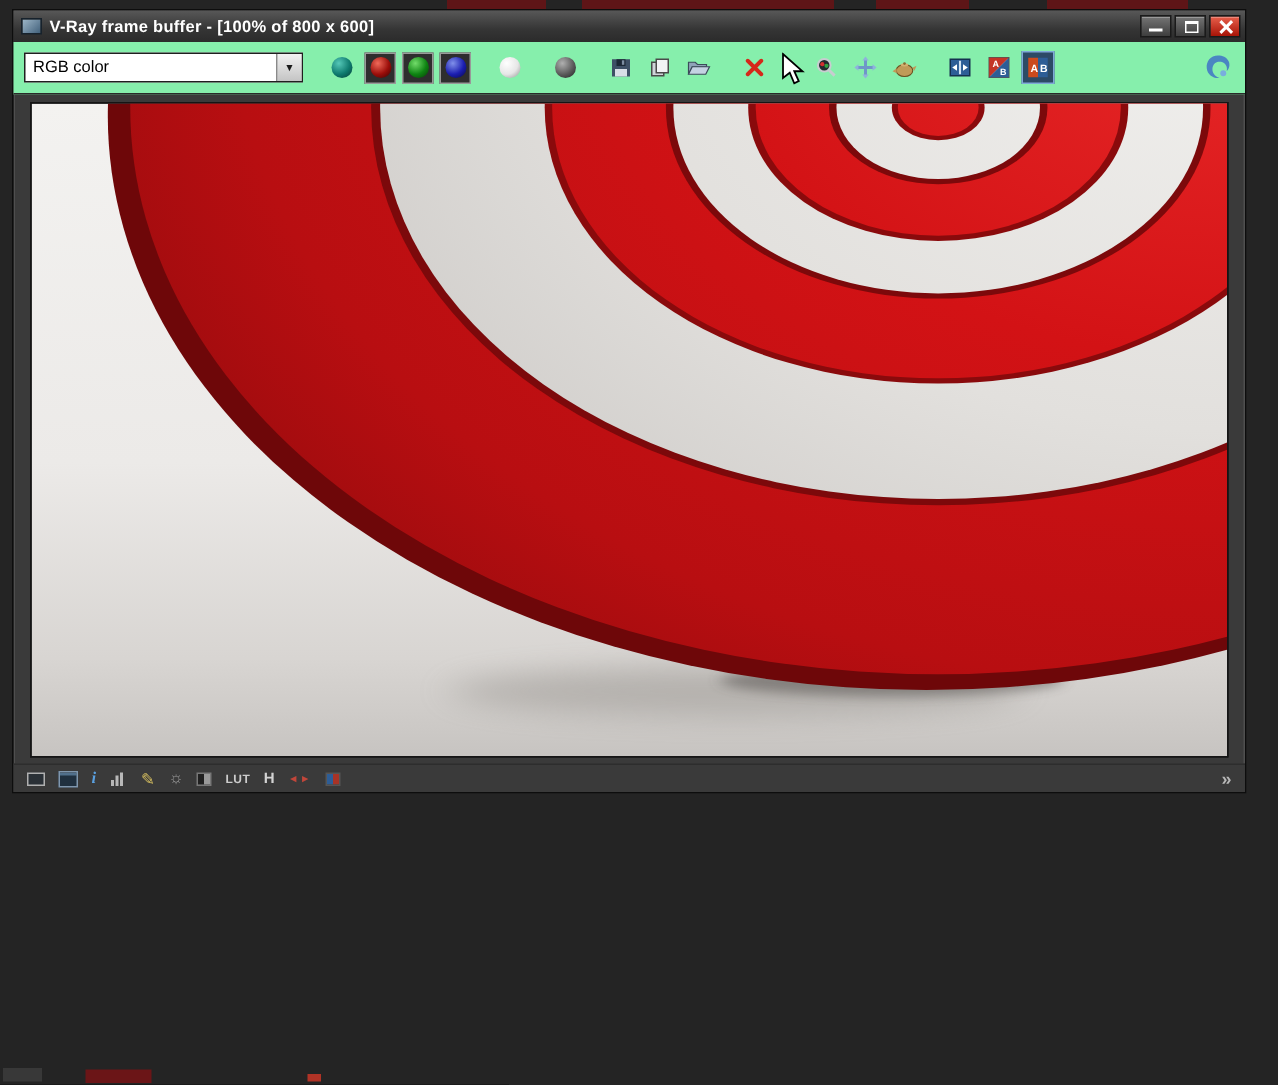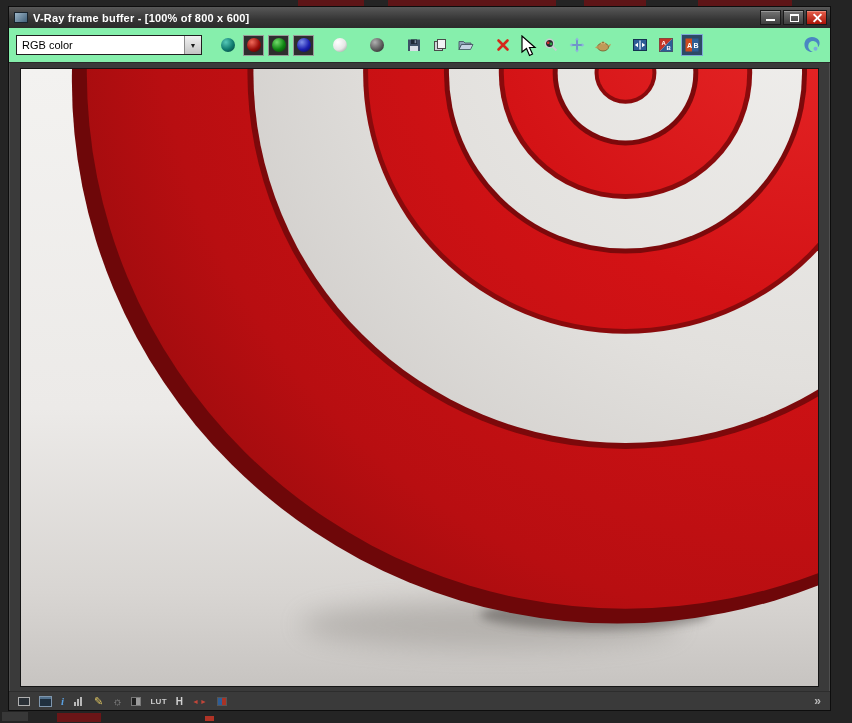--- a/index.html
+++ b/index.html
@@ -4,21 +4,21 @@
 <style>
   * { margin:0; padding:0; box-sizing:border-box; }
   html,body { width:852px; height:723px; }
   body { background:#242424; font-family:"Liberation Sans",sans-serif; position:relative; overflow:hidden; }
 
   
   .bg-tab { position:absolute; top:0; height:7px; background:#5e1517; border-bottom:1px solid #3c0e0f; }
   .bg-chip { position:absolute; }
 
   
-  .vfb { position:absolute; left:8px; top:6px; width:823px; height:705px;
+  .vfb { position:absolute; left:8px; top:6px; width:823px; height:523px;
          background:#3a3a3a; border:1px solid #0d0d0d; box-shadow:inset 0 0 0 1px #4f4f4f;
          display:flex; flex-direction:column; }
   .titlebar { height:21px; background:linear-gradient(#585858,#353535 60%,#2b2b2b);
               display:flex; align-items:center; padding:0 3px 0 5px; gap:5px; flex:0 0 auto; }
   .win-icon { width:14px; height:11px; background:linear-gradient(135deg,#9db6c8,#41607a); border:1px solid #17222c; flex:0 0 auto; }
   .title-text { color:#fff; font-size:11px; font-weight:bold; flex:1; white-space:nowrap; letter-spacing:.2px; }
   .wbtns { display:flex; gap:2px; }
   .wbtn { width:21px; height:15px; background:linear-gradient(#757575,#3e3e3e);
           border:1px solid #1a1a1a; box-shadow:inset 0 1px 0 rgba(255,255,255,.28); position:relative; cursor:default; }
   .wbtn.close { background:linear-gradient(#e8604c,#a81407); }

